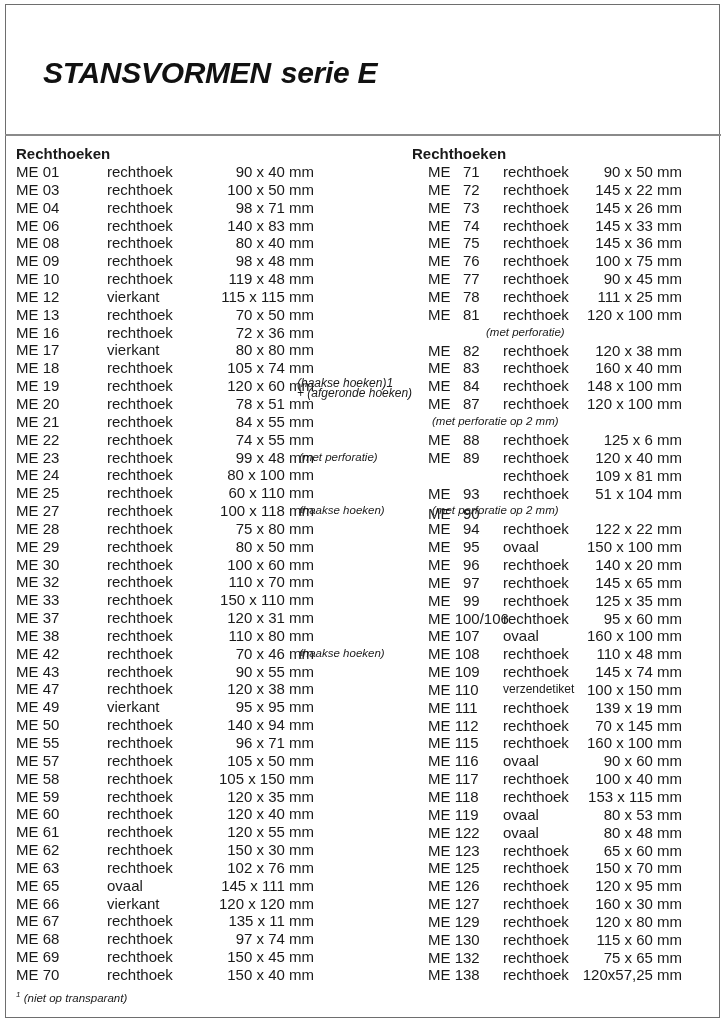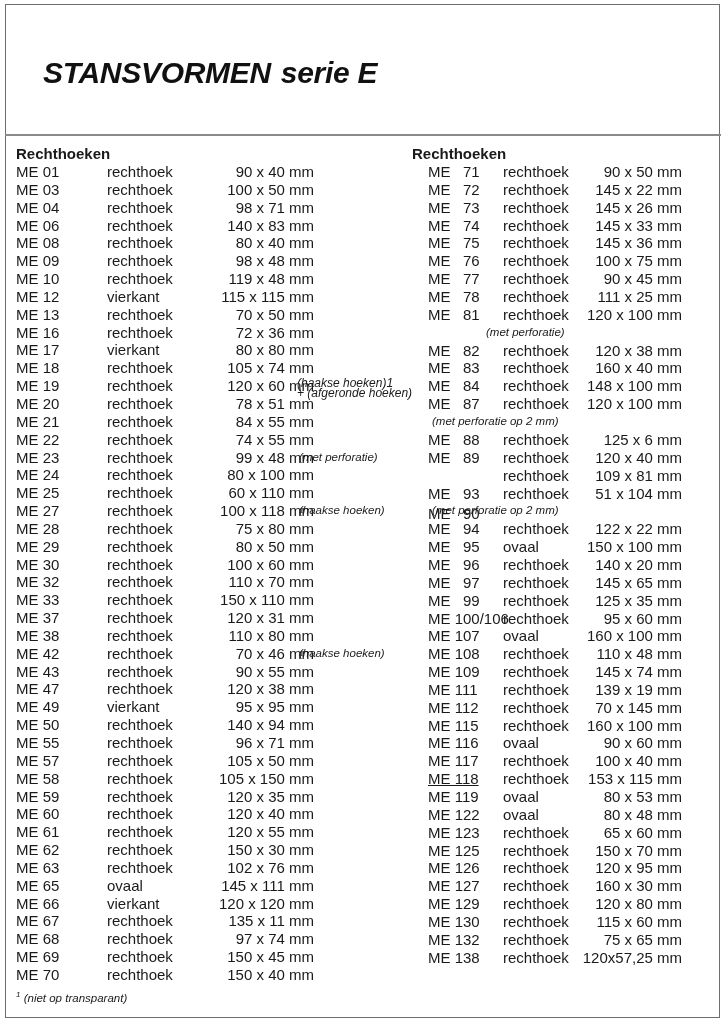--- a/index.html
+++ b/index.html
@@ -422,20 +422,25 @@
         <span class="code" style="white-space: pre;">ME 108</span>
         <span class="shape">rechthoek</span>
         <span class="size">110 x 48 mm</span>
       </div>
       <div class="row">
         <span class="code" style="white-space: pre;">ME 109</span>
         <span class="shape">rechthoek</span>
         <span class="size">145 x 74 mm</span>
       </div>
       <div class="row">
+        <span class="code" style="white-space: pre;">ME 110</span>
+        <span class="shape small">verzendetiket</span>
+        <span class="size">100 x 150 mm</span>
+      </div>
+      <div class="row">
         <span class="code" style="white-space: pre;">ME 111</span>
         <span class="shape">rechthoek</span>
         <span class="size">139 x 19 mm</span>
       </div>
       <div class="row">
         <span class="code" style="white-space: pre;">ME 112</span>
         <span class="shape">rechthoek</span>
         <span class="size">70 x 145 mm</span>
       </div>
       <div class="row">
@@ -447,21 +452,21 @@
         <span class="code" style="white-space: pre;">ME 116</span>
         <span class="shape">ovaal</span>
         <span class="size">90 x 60 mm</span>
       </div>
       <div class="row">
         <span class="code" style="white-space: pre;">ME 117</span>
         <span class="shape">rechthoek</span>
         <span class="size">100 x 40 mm</span>
       </div>
       <div class="row">
-        <span class="code" style="white-space: pre; text-decoration: underline;">ME 118</span>
+        <span class="code" style="white-space: pre;">ME 118</span>
         <span class="shape">rechthoek</span>
         <span class="size">153 x 115 mm</span>
       </div>
       <div class="row">
         <span class="code" style="white-space: pre;">ME 119</span>
         <span class="shape">ovaal</span>
         <span class="size">80 x 53 mm</span>
       </div>
       <div class="row">
         <span class="code" style="white-space: pre;">ME 122</span>

